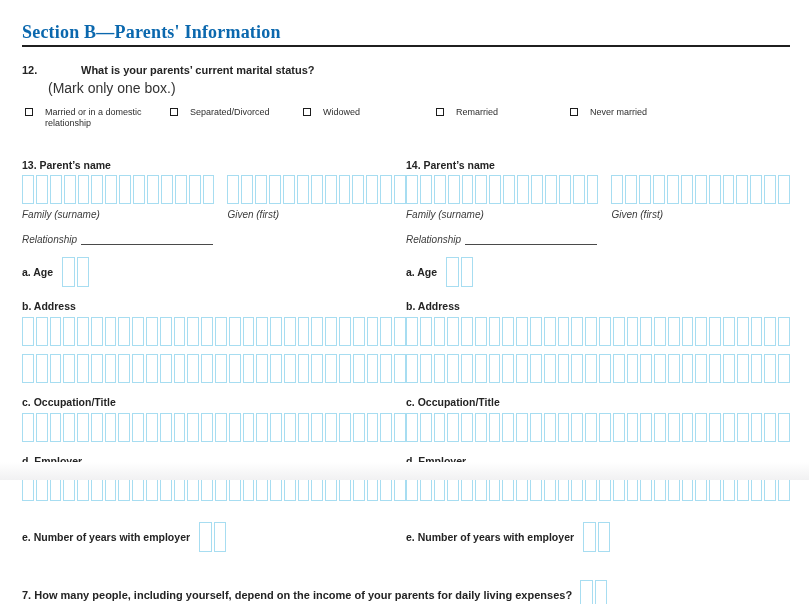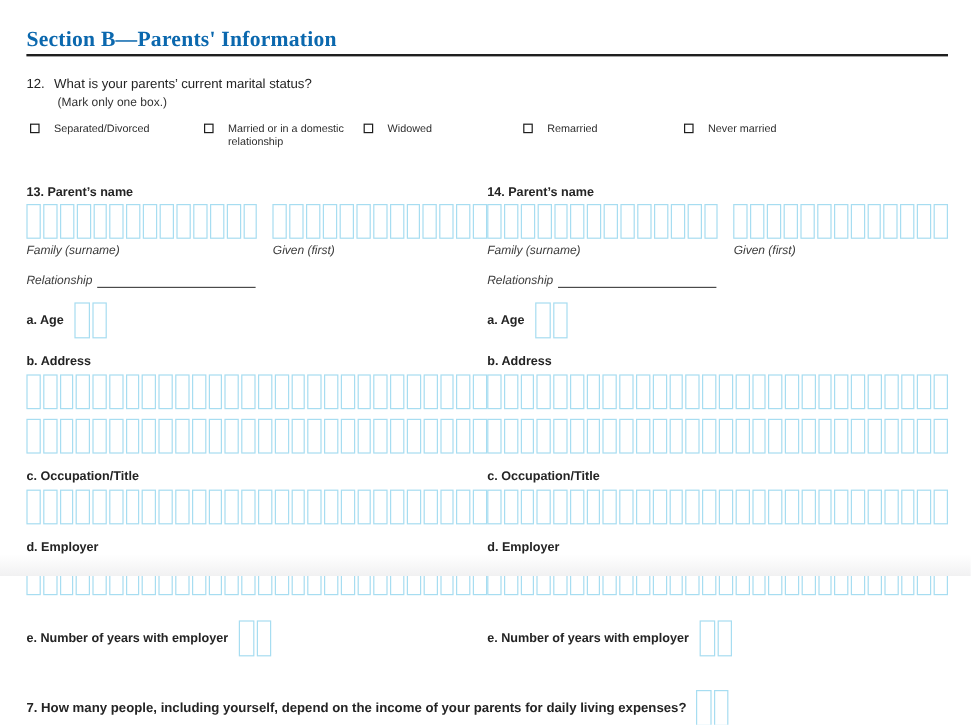--- a/index.html
+++ b/index.html
@@ -7,23 +7,23 @@
               font-family:"Liberation Sans", sans-serif; color:#262626; }
   .page { position:relative; width:809px; height:480px; padding:22px 19px 16px 22px;border-radius:26px; }
 
   
   .section-title { font-family:"Liberation Serif", serif; font-weight:700;
                    font-size:18px; line-height:20px; color:#0b68ae; letter-spacing:.2px; }
   .rule { height:2px; background:#1f1f1f; margin-top:3px; }
 
   
   .q12 { margin-top:17px; }
-  .q-line { display:flex; font-size:11px; font-weight:400; color:#242424; }
+  .q-line { display:flex; font-size:11px; font-weight:700; color:#242424;gap:36px; }
   .q-num { width:23px; flex:none; }
-  .instruction { margin:4px 0 0 26px; font-size:10px; color:#333; font-weight:400; }
+  .instruction { margin:4px 0 0 26px; font-size:14px; color:#333; font-weight:400; }
   .options { display:flex; margin-top:11px; margin-left:3px; }
   .option { display:flex; align-items:flex-start; }
   .option:nth-child(1){ width:145px; } .option:nth-child(2){ width:133px; }
   .option:nth-child(3){ width:133px; } .option:nth-child(4){ width:134px; }
   .checkbox { width:8px; height:8px; border:1.5px solid #1d1d1d; flex:none;
               margin-top:1px; background:#fff; }
   .option-label { font-size:9px; line-height:11px; color:#2e2e2e; margin-left:12px;
                   max-width:108px; }
 
   
@@ -72,25 +72,25 @@
 
   <div class="q12">
     <div class="q-line">
       <span class="q-num">12.</span>
       <span class="q-text">What is your parents’ current marital status?</span>
     </div>
     <div class="instruction">(Mark only one box.)</div>
     <div class="options">
       <div class="option">
         <span class="checkbox"></span>
-        <span class="option-label">Separated/Divorced</span>
+        <span class="option-label">Married or in a domestic relationship</span>
       </div>
       <div class="option">
         <span class="checkbox"></span>
-        <span class="option-label">Married or in a domestic relationship</span>
+        <span class="option-label">Separated/Divorced</span>
       </div>
       <div class="option">
         <span class="checkbox"></span>
         <span class="option-label">Widowed</span>
       </div>
       <div class="option">
         <span class="checkbox"></span>
         <span class="option-label">Remarried</span>
       </div>
       <div class="option">

